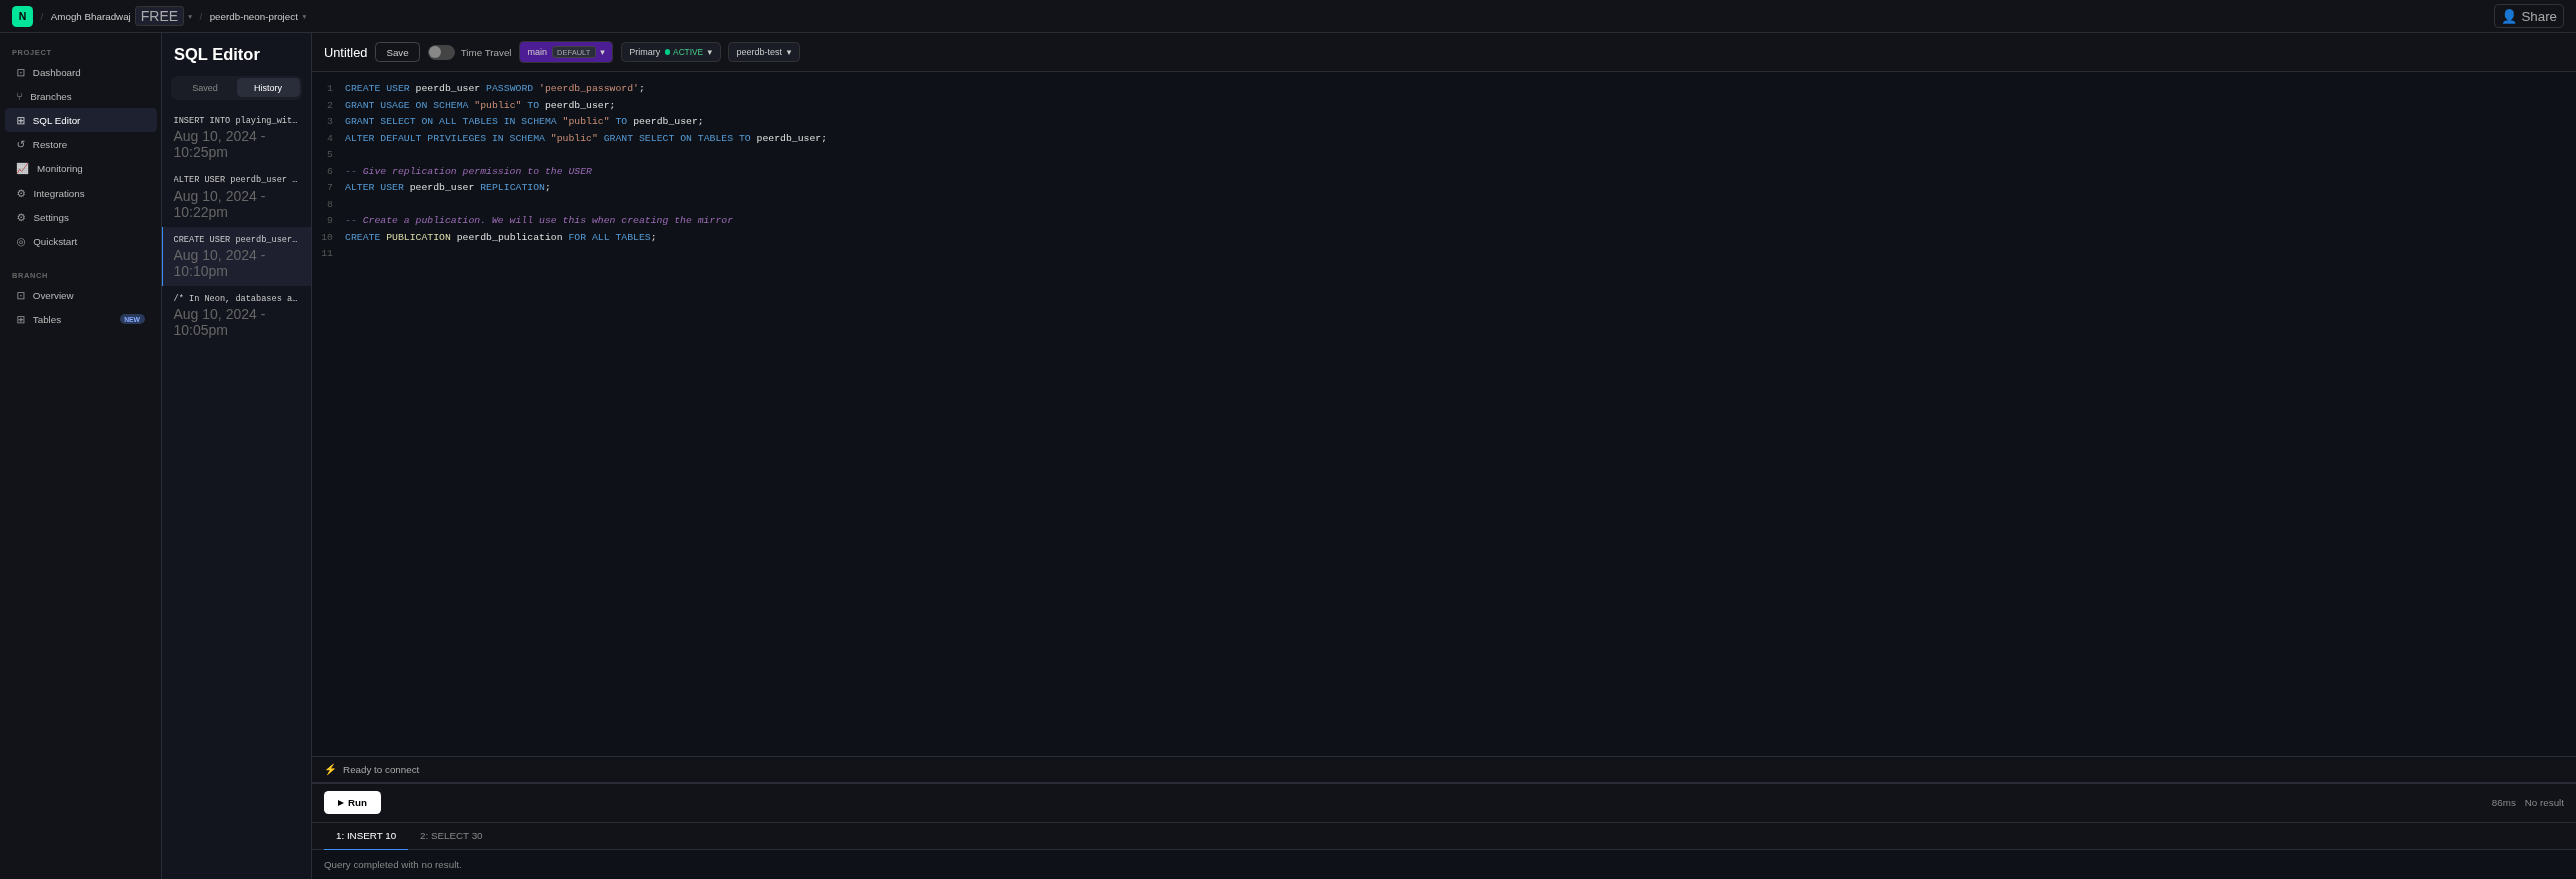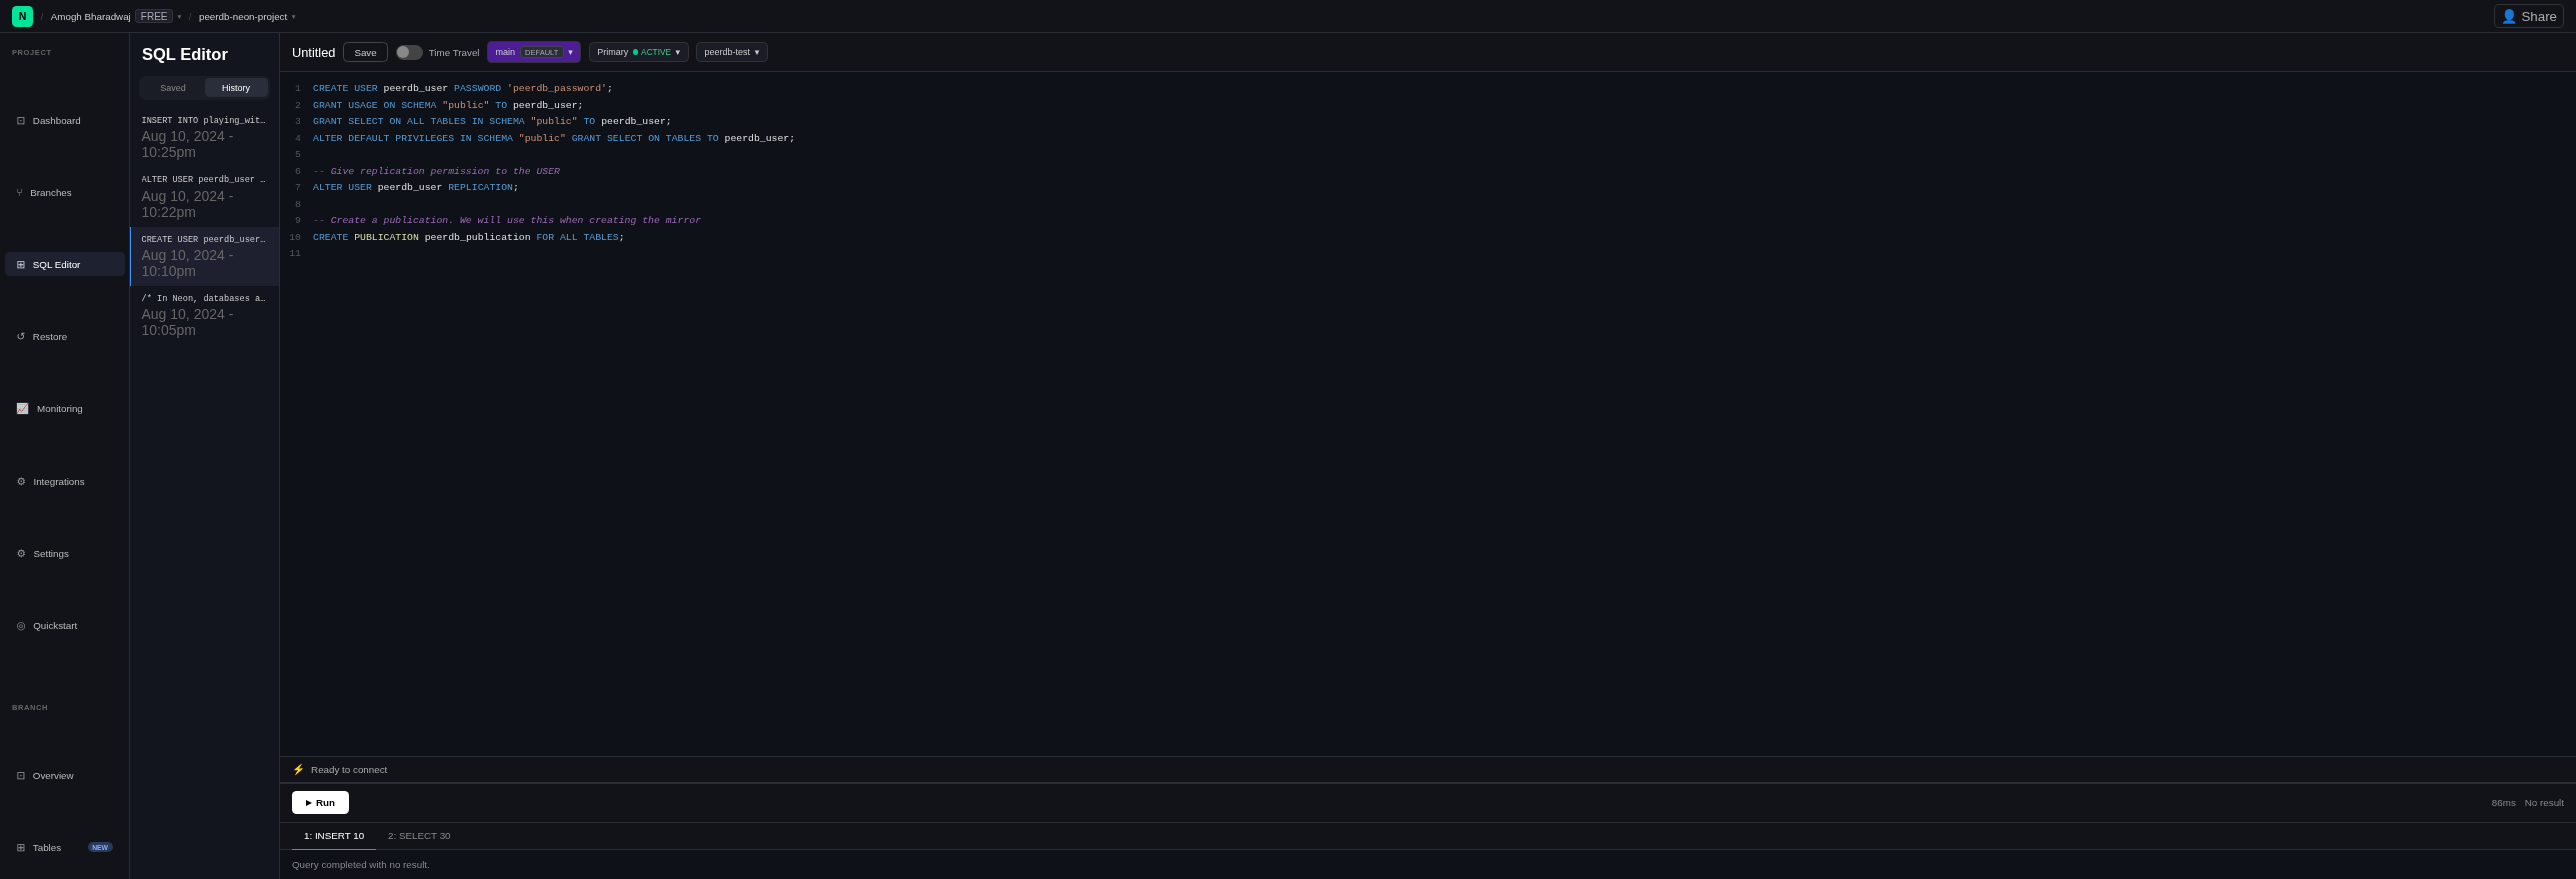--- a/index.html
+++ b/index.html
@@ -47,21 +47,21 @@
       align-items: center;
       gap: 4.5px;
       color: #ccc;
       font-size: 9.8px;
     }
     .topbar-badge {
       background: #1e2030;
       border: 0.8px solid #333;
       border-radius: 3px;
       padding: 0.8px 4.5px;
-      font-size: 10px;
+      font-size: 14px;
       color: #aaa;
     }
     .topbar-chevron {
       color: #666;
       font-size: 7.5px;
     }
     .topbar-project {
       display: flex;
       align-items: center;
       gap: 4.5px;
@@ -128,28 +128,27 @@
 
     
     .main-layout {
       display: flex;
       flex: 1;
       overflow: hidden;
     }
 
     
     .sidebar {
-      width: 130px;
+      width: 162px;
       background: #111318;
       border-right: 0.8px solid #2a2d35;
       display: flex;
       flex-direction: column;
       flex-shrink: 0;
       padding-top: 6px;
-      gap: 48px;
     }
     .sidebar-section-label {
       font-size: 7.5px;
       color: #666;
       padding: 9px 12px 3px;
       letter-spacing: 0.08em;
       font-weight: 600;
       text-transform: uppercase;
     }
     .sidebar-item {

